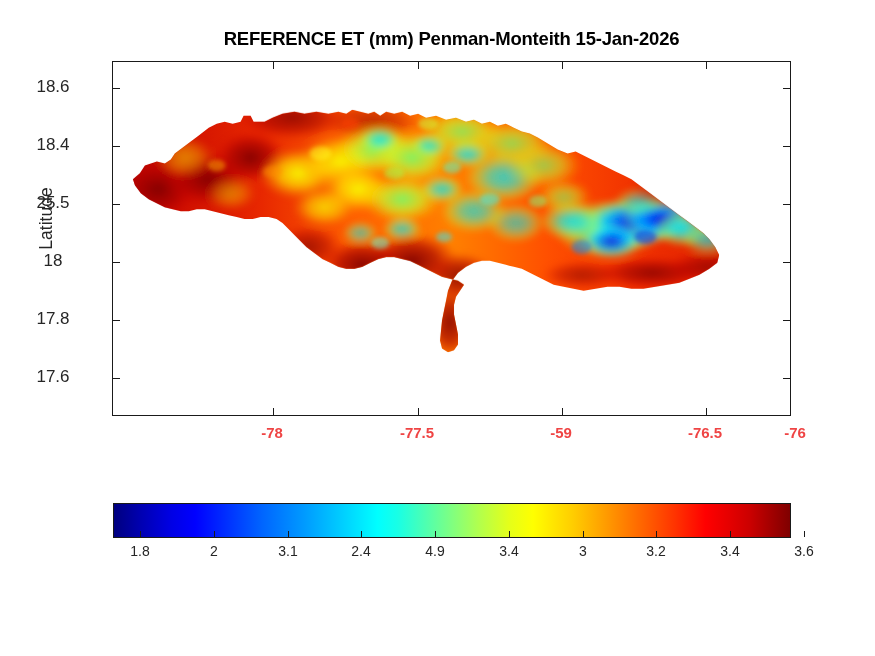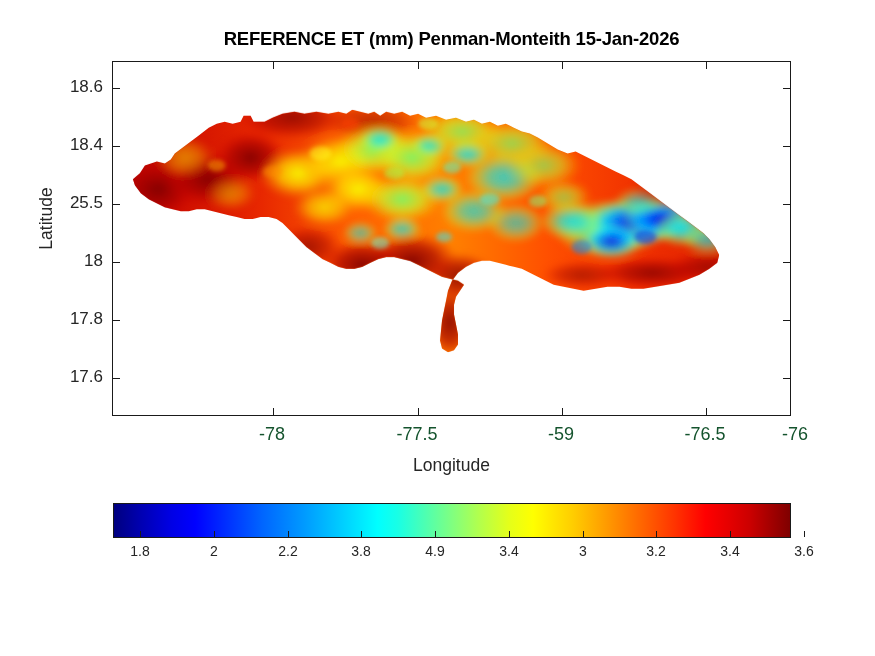--- a/index.html
+++ b/index.html
@@ -82,31 +82,32 @@
   .tick-y-right {
     position: absolute;
     height: 1.3px;
     width: 7px;
     background: #1a1a1a;
     right: 0;
   }
 
   .ticklabel-x {
     position: absolute;
-    font-size: 18px;
-    color: #14532d;
+    font-size: 15px;
+    color: #ef4444;
     transform: translateX(-50%);
     white-space: nowrap;
+    font-weight: bold;
   }
   .ticklabel-y {
     position: absolute;
     font-size: 17px;
     color: #262626;
     transform: translateY(-50%);
-    text-align: right;
+    text-align: center;
     white-space: nowrap;
   }
 
   
   #xlabel {
     position: absolute;
     left: 112px;
     top: 455px;
     width: 679px;
     text-align: center;
@@ -384,41 +385,40 @@
   <div class="ticklabel-x" style="left:705px; top:424px;">-76.5</div>
   <div class="ticklabel-x" style="left:795px; top:424px;text-align:right;">-76</div>
 
   <div class="ticklabel-y" style="left:3px; width:100px; top:87px;">18.6</div>
   <div class="ticklabel-y" style="left:3px; width:100px; top:145px;">18.4</div>
   <div class="ticklabel-y" style="left:3px; width:100px; top:203px;">25.5</div>
   <div class="ticklabel-y" style="left:3px; width:100px; top:261px;">18</div>
   <div class="ticklabel-y" style="left:3px; width:100px; top:319px;">17.8</div>
   <div class="ticklabel-y" style="left:3px; width:100px; top:377px;">17.6</div>
 
-  <div id="xlabel">Longitude</div>
   <div id="ylabel">Latitude</div>
 
   <div id="colorbar-wrap">
     <div id="colorbar-gradient"></div>
 
     <div class="cb-tick" style="left:27px;"></div>
     <div class="cb-tick" style="left:101px;"></div>
     <div class="cb-tick" style="left:175px;"></div>
     <div class="cb-tick" style="left:248px;"></div>
     <div class="cb-tick" style="left:322px;"></div>
     <div class="cb-tick" style="left:396px;"></div>
     <div class="cb-tick" style="left:470px;"></div>
     <div class="cb-tick" style="left:543px;"></div>
     <div class="cb-tick" style="left:617px;"></div>
     <div class="cb-tick" style="left:691px;"></div>
 
     <div class="cb-label" style="left:27px;">1.8</div>
     <div class="cb-label" style="left:101px;">2</div>
-    <div class="cb-label" style="left:175px;">2.2</div>
-    <div class="cb-label" style="left:248px;">3.8</div>
+    <div class="cb-label" style="left:175px;">3.1</div>
+    <div class="cb-label" style="left:248px;">2.4</div>
     <div class="cb-label" style="left:322px;">4.9</div>
     <div class="cb-label" style="left:396px;">3.4</div>
     <div class="cb-label" style="left:470px;">3</div>
     <div class="cb-label" style="left:543px;">3.2</div>
     <div class="cb-label" style="left:617px;">3.4</div>
     <div class="cb-label" style="left:691px;text-align:right;">3.6</div>
   </div>
 
 </div>
 

